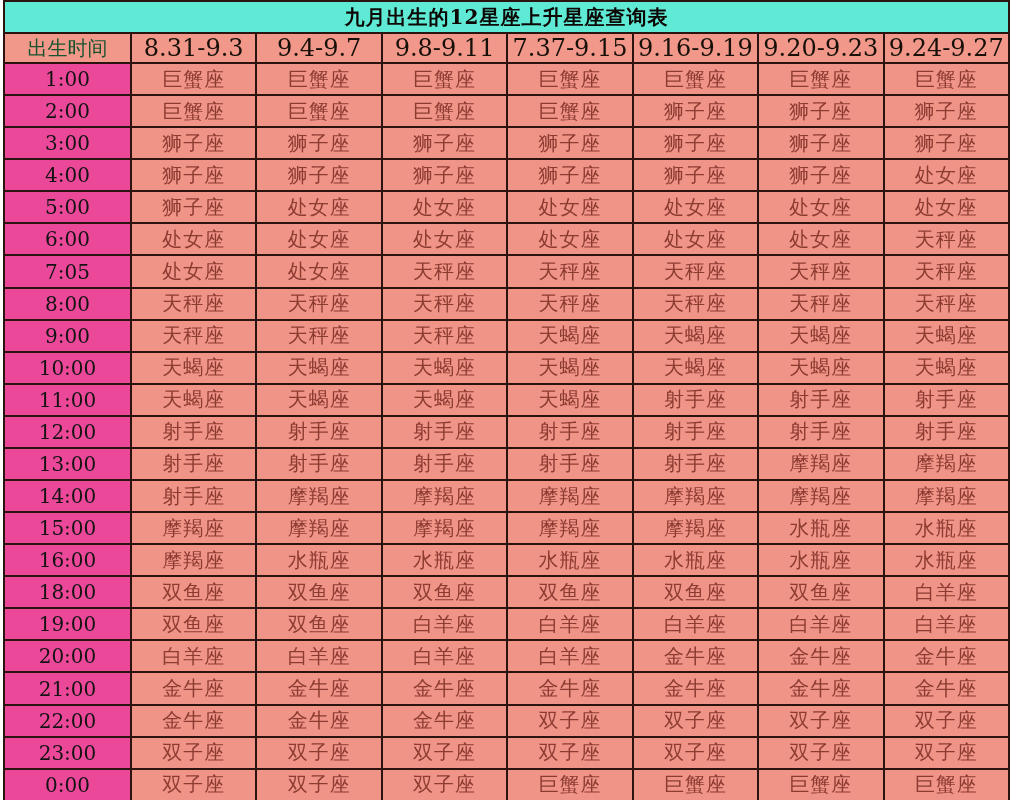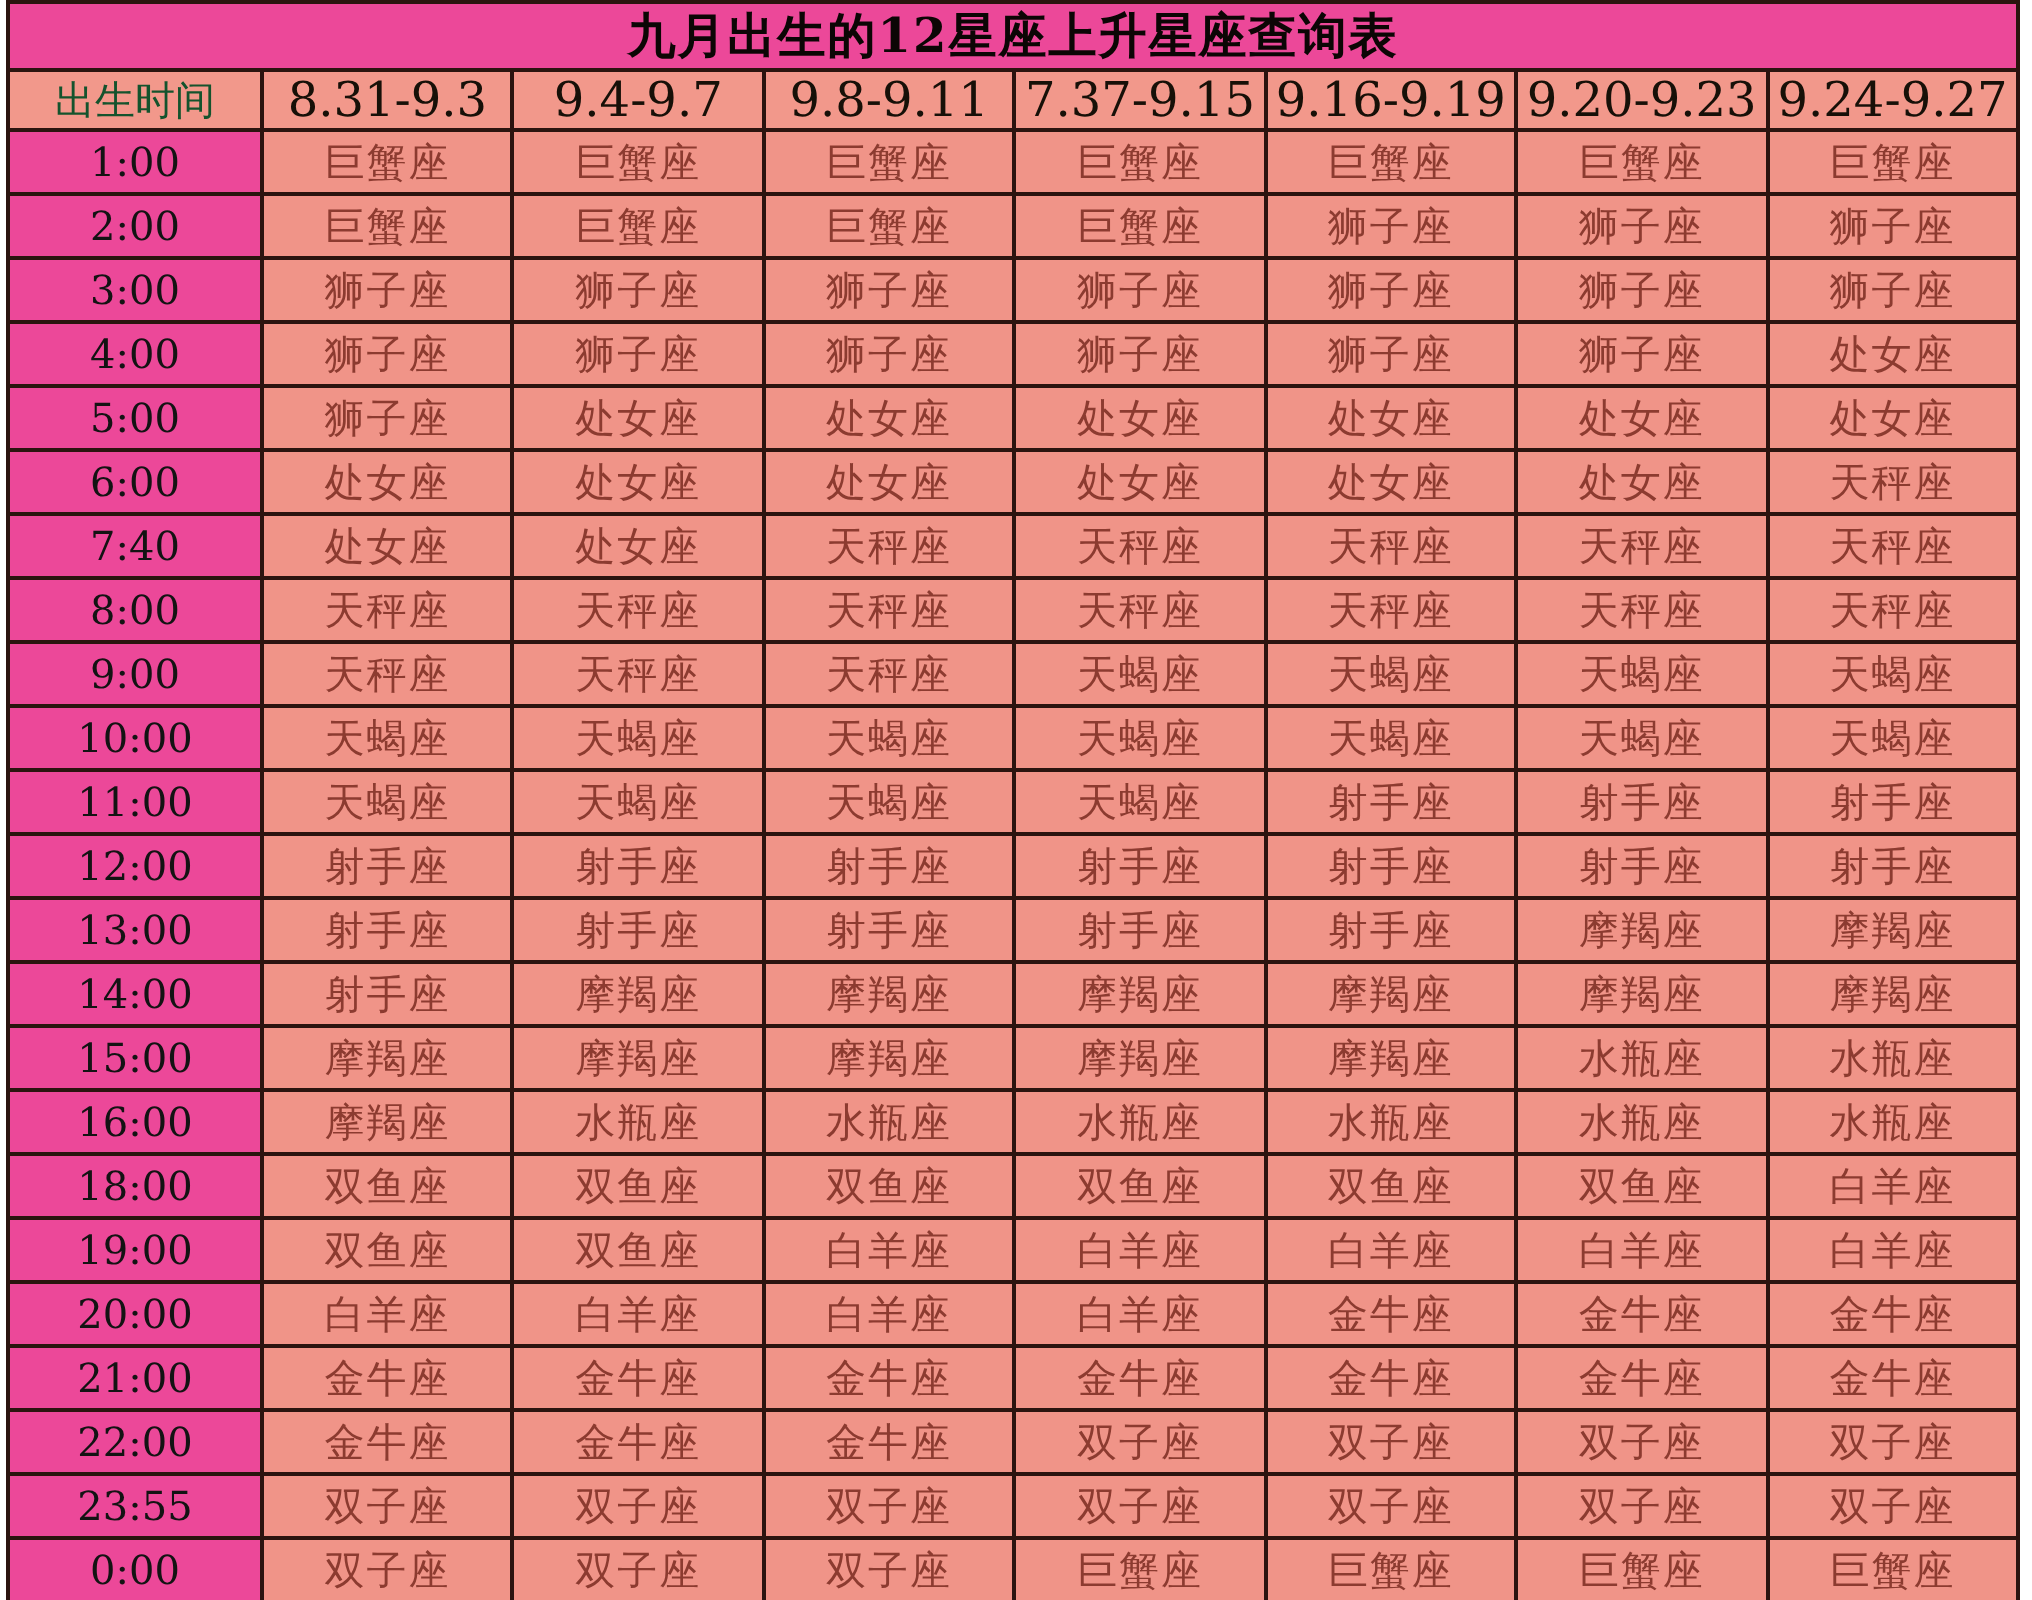--- a/index.html
+++ b/index.html
@@ -27,23 +27,23 @@
     border: 2px solid #2b140f;
     padding: 0;
     margin: 0;
     text-align: center;
     vertical-align: middle;
     white-space: nowrap;
     overflow: hidden;
     font-weight: normal;
   }
   .title-cell {
-    background: #ec4899;
+    background: #5eead4;
     color: #0c0605;
-    font-size: 24px;
+    font-size: 20px;
     font-weight: bold;
     height: 30px;
     letter-spacing: 1px;
     margin-left: 28px;
   }
   .corner-cell {
     background: #f2988b;
     color: #14532d;
     font-size: 20px;
     height: 27px;
@@ -150,21 +150,21 @@
         <td class="time-cell">6:00</td>
         <td class="sign-cell">处女座</td>
         <td class="sign-cell">处女座</td>
         <td class="sign-cell">处女座</td>
         <td class="sign-cell">处女座</td>
         <td class="sign-cell">处女座</td>
         <td class="sign-cell">处女座</td>
         <td class="sign-cell">天秤座</td>
       </tr>
       <tr>
-        <td class="time-cell">7:40</td>
+        <td class="time-cell">7:05</td>
         <td class="sign-cell">处女座</td>
         <td class="sign-cell">处女座</td>
         <td class="sign-cell">天秤座</td>
         <td class="sign-cell">天秤座</td>
         <td class="sign-cell">天秤座</td>
         <td class="sign-cell">天秤座</td>
         <td class="sign-cell">天秤座</td>
       </tr>
       <tr>
         <td class="time-cell">8:00</td>
@@ -300,21 +300,21 @@
         <td class="time-cell">22:00</td>
         <td class="sign-cell">金牛座</td>
         <td class="sign-cell">金牛座</td>
         <td class="sign-cell">金牛座</td>
         <td class="sign-cell">双子座</td>
         <td class="sign-cell">双子座</td>
         <td class="sign-cell">双子座</td>
         <td class="sign-cell">双子座</td>
       </tr>
       <tr>
-        <td class="time-cell">23:55</td>
+        <td class="time-cell">23:00</td>
         <td class="sign-cell">双子座</td>
         <td class="sign-cell">双子座</td>
         <td class="sign-cell">双子座</td>
         <td class="sign-cell">双子座</td>
         <td class="sign-cell">双子座</td>
         <td class="sign-cell">双子座</td>
         <td class="sign-cell">双子座</td>
       </tr>
       <tr>
         <td class="time-cell">0:00</td>

